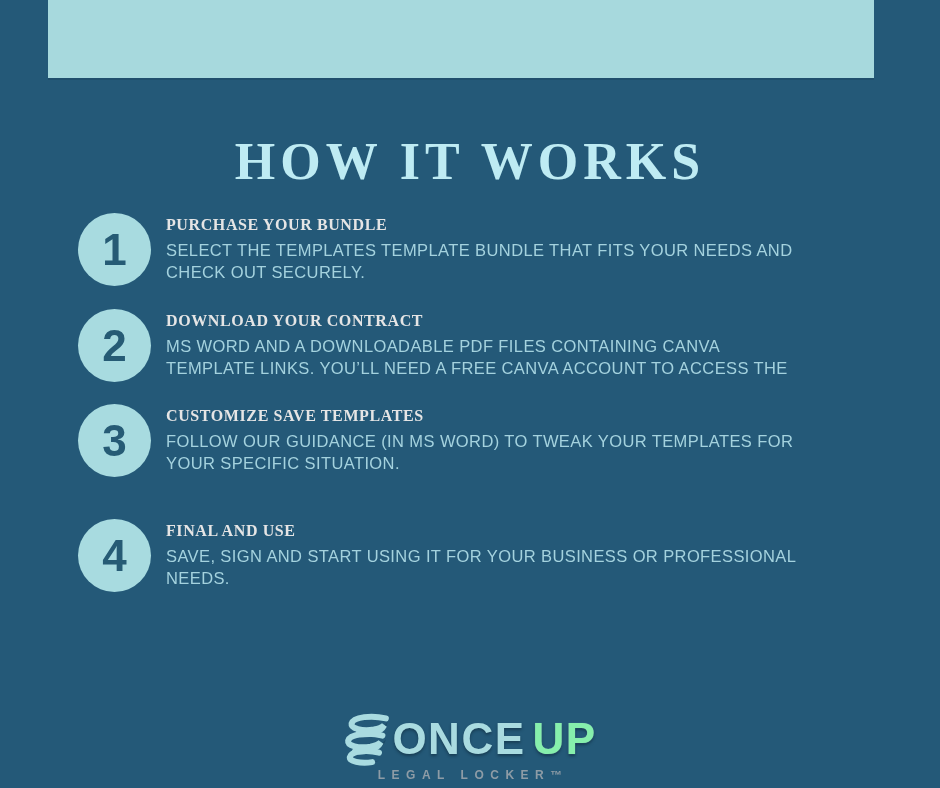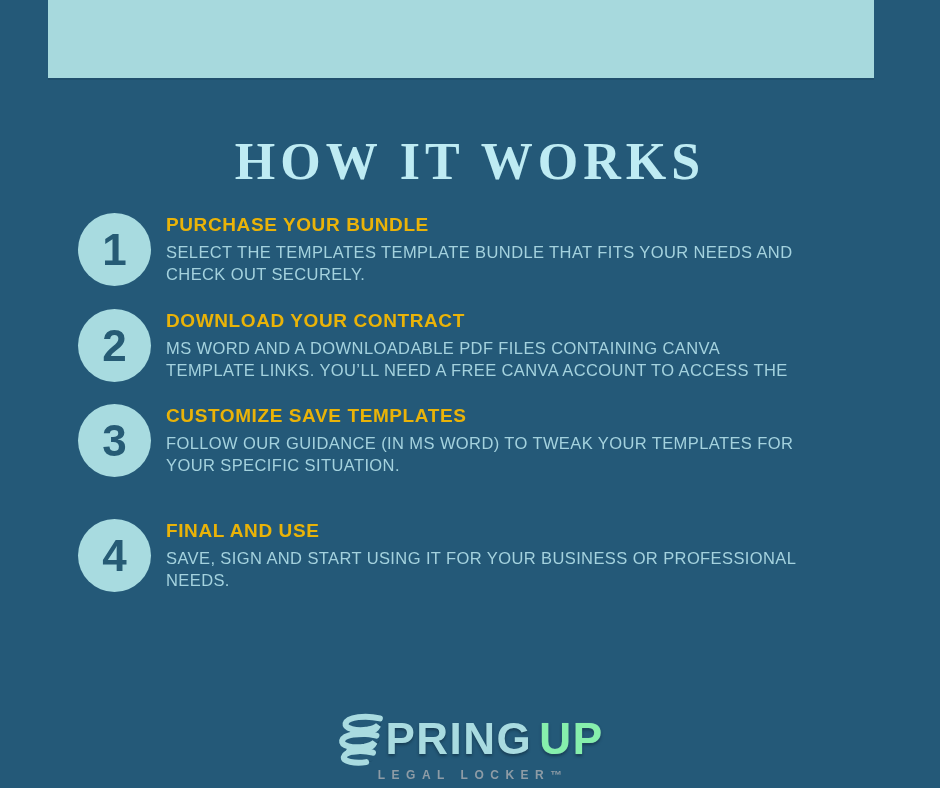--- a/index.html
+++ b/index.html
@@ -59,26 +59,27 @@
     align-items: center;
     justify-content: center;
     font-size: 44px;
     font-weight: 700;
     line-height: 1;
   }
   .texts {
     margin-left: 15px;
   }
   .step-heading {
-    font-size: 19px;
+    font-size: 16px;
     font-weight: 700;
     letter-spacing: 0.6px;
-    color: #eab308;
+    color: #e5e5e5;
     margin-bottom: 5px;
     white-space: nowrap;
+    font-family: Liberation Serif, serif;
   }
   .step-body-line {
     font-size: 16.5px;
     line-height: 22.3px;
     letter-spacing: 0.4px;
     color: #A4D2DE;
     white-space: nowrap;
   }
   .brand-logo {
     position: absolute;
@@ -178,19 +179,19 @@
 
         <path d="M20 6 C32 1 46 2 52 7 C42 4 30 5 22 9 Z" fill="#1C4A66"></path>
         <path d="M8 52 C14 58 30 61 42 57 C32 63 16 63 8 58 Z" fill="#1C4A66"></path>
         <path d="M36 22 C44 20 50 16 52 12 C51 19 45 24 38 26 Z" fill="#1C4A66"></path>
         <path d="M34 42 C42 40 48 36 50 32 C49 39 43 44 36 46 Z" fill="#1C4A66"></path>
 
         <path d="M50 8 C34 4 12 6 10 14 C9 20 22 23 36 21 C42 20 46 18 48 16 C44 24 30 28 18 26" stroke="#A9DBE0" stroke-width="7" stroke-linecap="round"></path>
         <path d="M46 28 C30 24 8 26 6 34 C5 40 18 43 32 41 C38 40 42 38 44 36 C40 44 26 48 14 46" stroke="#A9DBE0" stroke-width="7" stroke-linecap="round"></path>
         <path d="M42 48 C28 44 10 46 8 53 C7 58 20 61 34 59" stroke="#A9DBE0" stroke-width="7" stroke-linecap="round"></path>
       </svg>
-      <span class="logo-main">PRING</span>
+      <span class="logo-main">ONCE</span>
       <span class="logo-accent">UP</span>
     </div>
     <div class="brand-tagline">LEGAL LOCKER™</div>
   </div>
 
 </div>
 
 </body></html>

